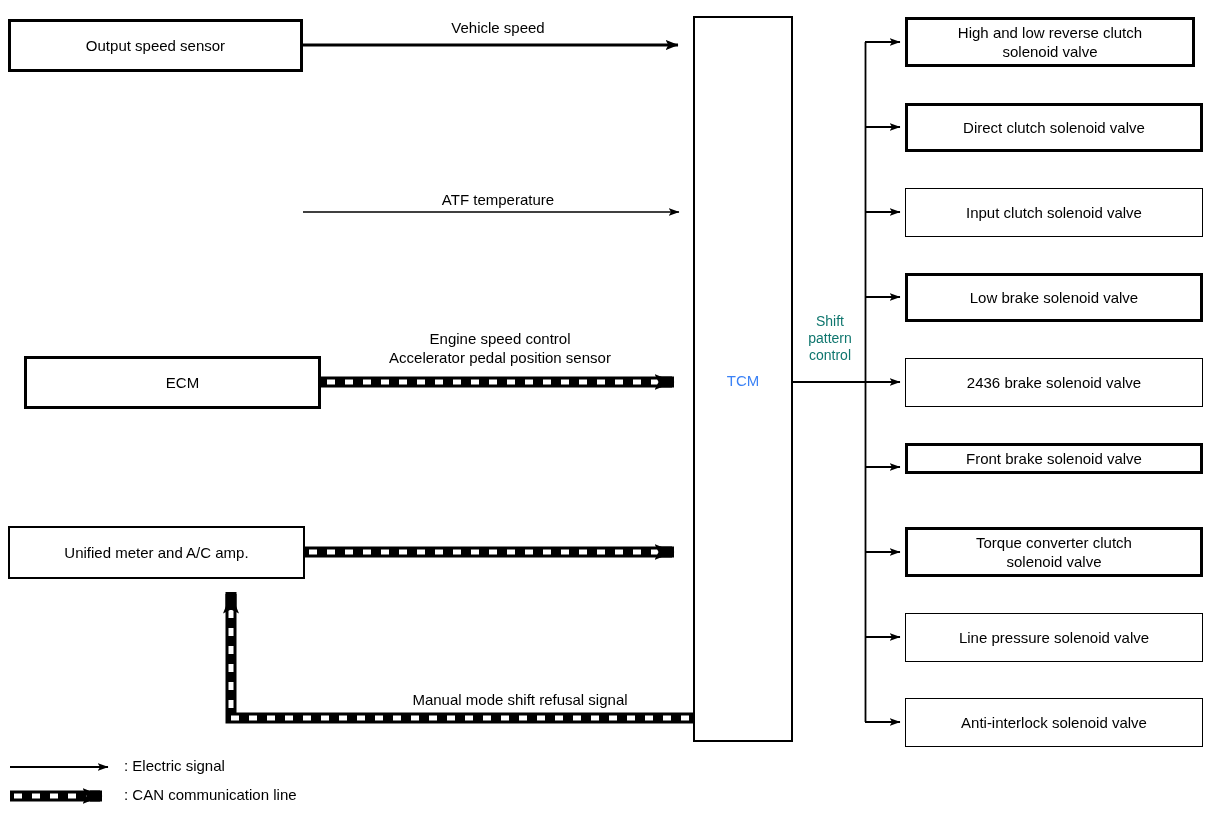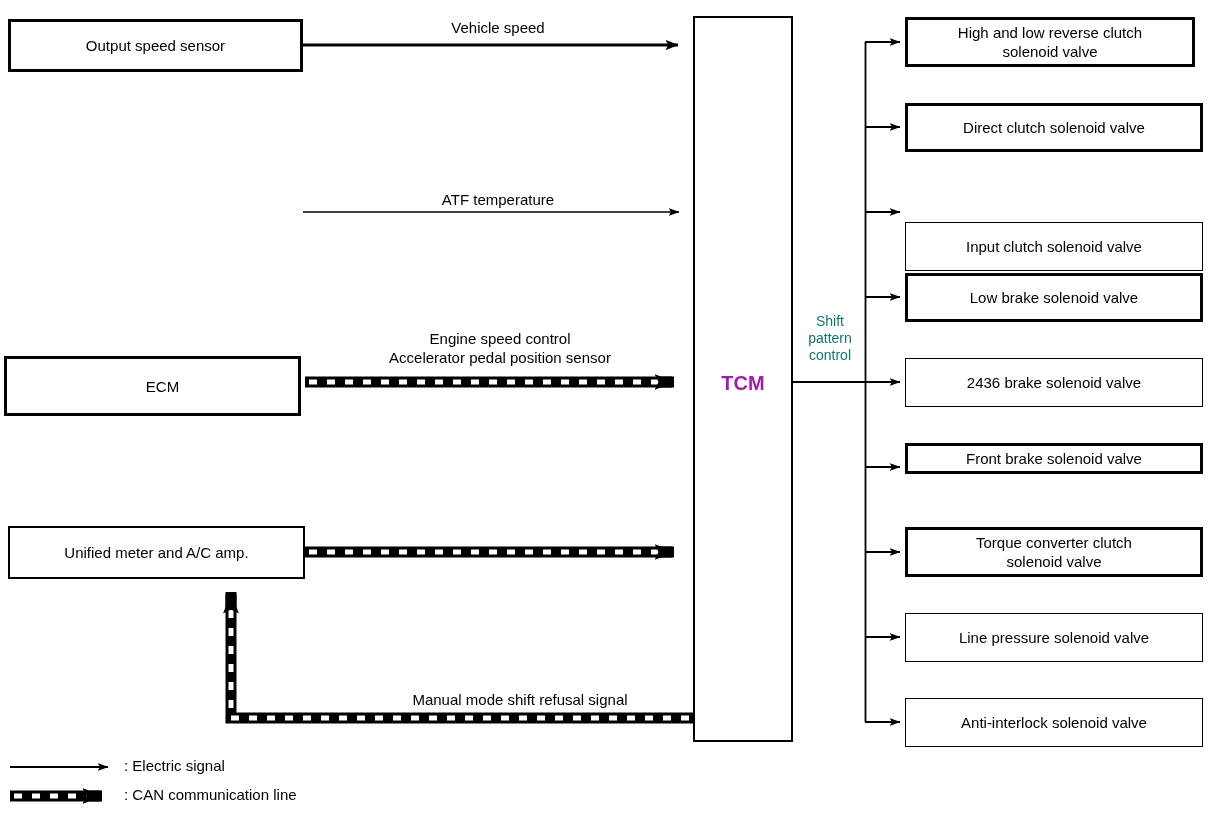--- a/index.html
+++ b/index.html
@@ -6,21 +6,21 @@
   body{width:1216px;height:822px;font-family:"Liberation Sans",sans-serif;color:#000;}
   #diagram-root{position:relative;width:1216px;height:822px;overflow:hidden;background:#fff;}
   svg#wiring{position:absolute;left:0;top:0;width:1216px;height:822px;}
   .box{position:absolute;box-sizing:border-box;border:2px solid #000;background:#fff;
        display:flex;align-items:center;justify-content:center;text-align:center;
        font-size:15px;line-height:19px;color:#000;}
   .box.heavy{border-width:3px;}
   .box.light{border-width:1.6px;}
   .box-label{display:block;padding:0 6px;white-space:pre-line;}
   .sig{position:absolute;font-size:15px;line-height:19px;text-align:center;color:#000;white-space:pre-line;}
-  .tcm-label{position:absolute;font-size:20px;font-weight:bold;color:#a21caf;}
+  .tcm-label{position:absolute;font-size:15px;font-weight:normal;color:#3b82f6;}
   .spc-label{position:absolute;font-size:14px;line-height:17px;text-align:center;color:#0f766e;white-space:pre-line;}
   .legend-text{position:absolute;font-size:15px;color:#000;white-space:pre;}
 </style>
 </head>
 <body>
 
 <div id="diagram-root">
 
   <svg id="wiring" viewBox="0 0 1216 822">
     <defs>
@@ -105,21 +105,21 @@
       <line x1="14" y1="796" x2="96" y2="796" stroke="#fff" stroke-width="5" stroke-dasharray="8 10" stroke-linecap="butt"></line>
       <line x1="90" y1="796" x2="102" y2="796" stroke="#000" stroke-width="11" marker-end="url(#ah-fat)"></line>
     </g>
   </svg>
 
   <div class="box heavy" style="left:8px;top:19px;width:295px;height:53px;">
     <span class="box-label">Output speed sensor</span>
   </div>
 
 
-  <div class="box heavy" style="left:4px;top:356px;width:297px;height:60px;padding-left:20px;">
+  <div class="box heavy" style="left:24px;top:356px;width:297px;height:53px;padding-left:20px;">
     <span class="box-label">ECM</span>
   </div>
 
   <div class="box" style="left:8px;top:526px;width:297px;height:53px;">
     <span class="box-label">Unified meter and A/C amp.</span>
   </div>
 
   <div class="sig" style="left:318px;top:18px;width:360px;">Vehicle speed</div>
 
   <div class="sig" style="left:318px;top:190px;width:360px;">ATF temperature</div>
@@ -139,21 +139,21 @@
 
   <div class="box heavy" style="left:905px;top:17px;width:290px;height:50px;text-align:center;">
     <span class="box-label">High and low reverse clutch
 solenoid valve</span>
   </div>
 
   <div class="box heavy" style="left:905px;top:103px;width:298px;height:49px;">
     <span class="box-label">Direct clutch solenoid valve</span>
   </div>
 
-  <div class="box light" style="left:905px;top:188px;width:298px;height:49px;margin-top:34px;">
+  <div class="box light" style="left:905px;top:188px;width:298px;height:49px;">
     <span class="box-label">Input clutch solenoid valve</span>
   </div>
 
   <div class="box heavy" style="left:905px;top:273px;width:298px;height:49px;">
     <span class="box-label">Low brake solenoid valve</span>
   </div>
 
   <div class="box light" style="left:905px;top:358px;width:298px;height:49px;">
     <span class="box-label">2436 brake solenoid valve</span>
   </div>

